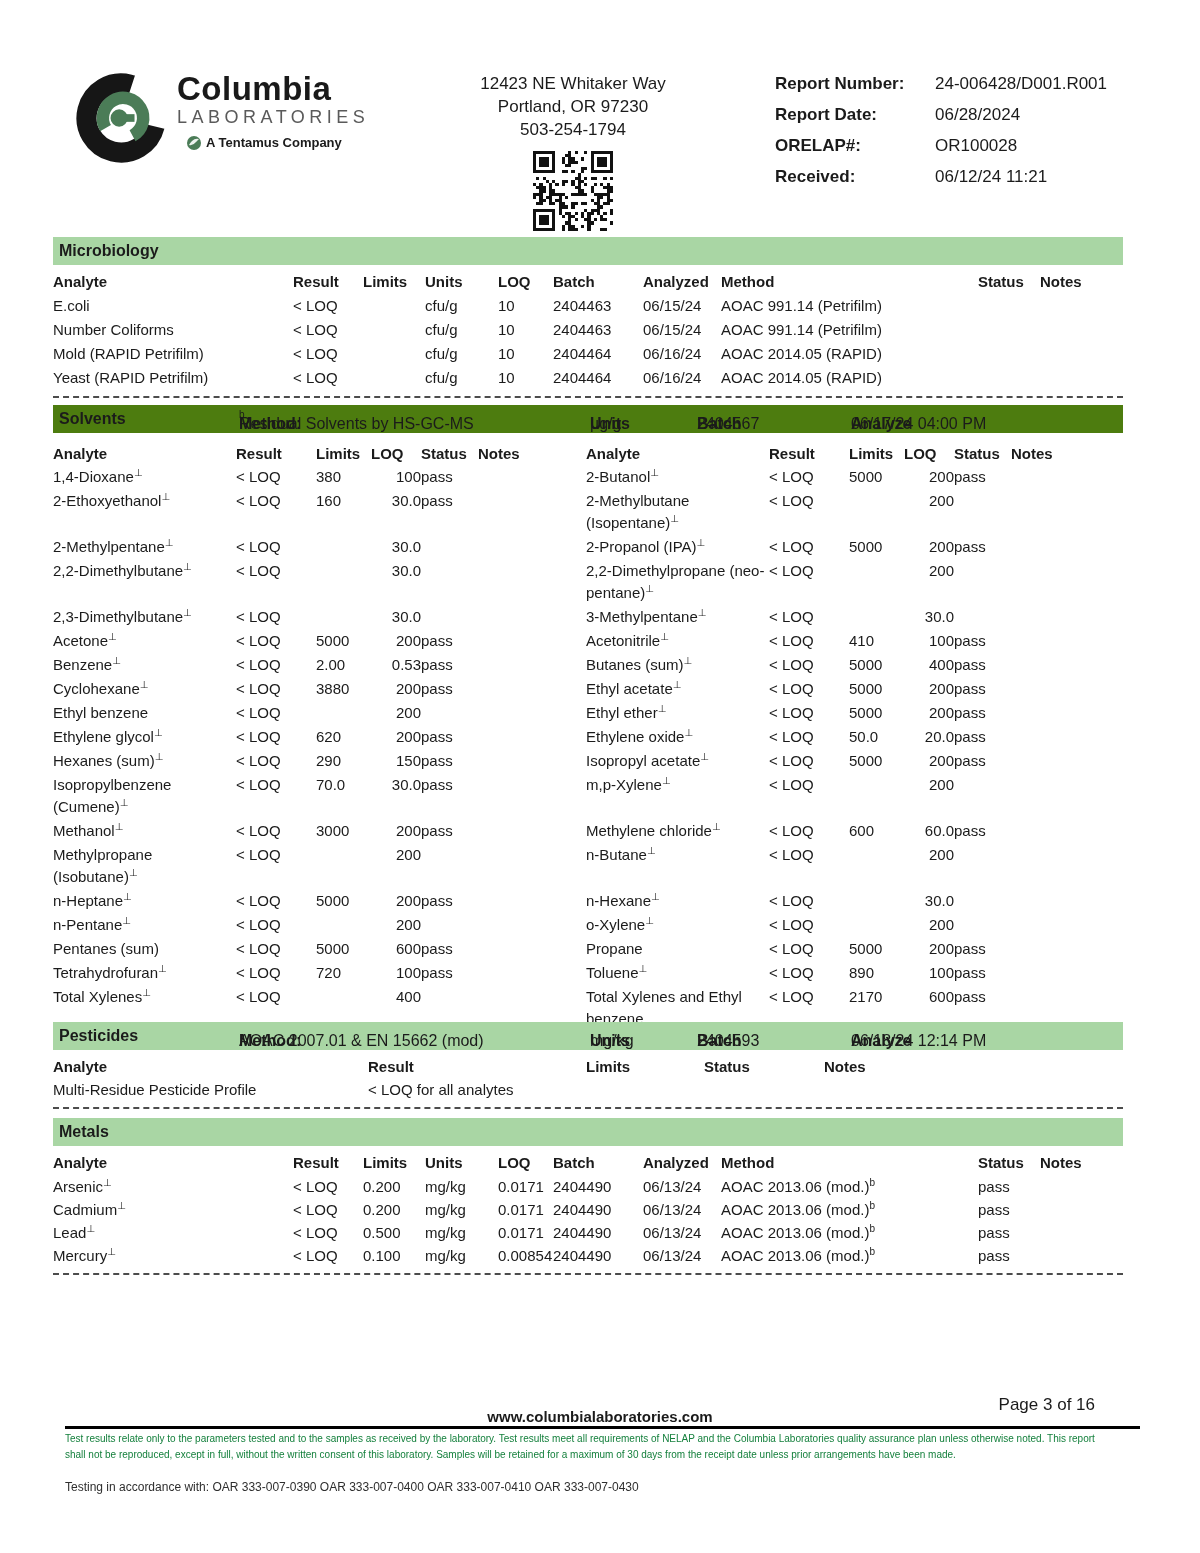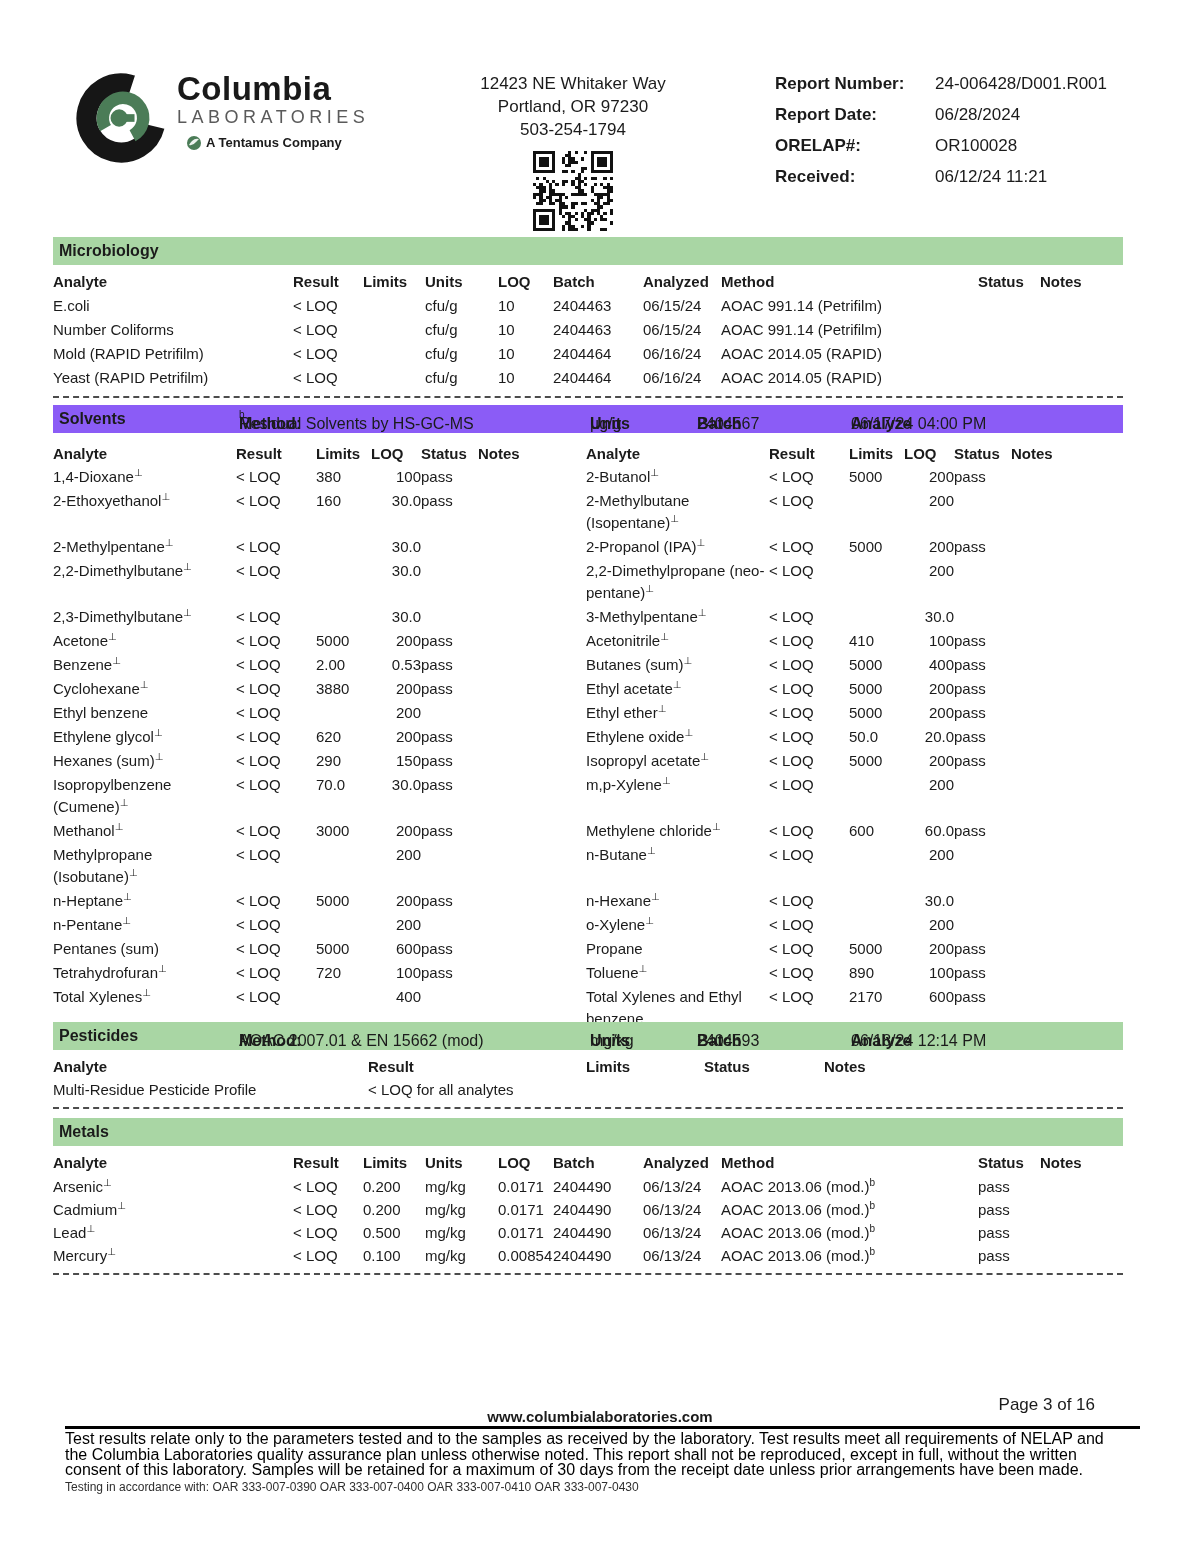--- a/index.html
+++ b/index.html
@@ -42,21 +42,21 @@
   table.pest td{line-height:22px;}
   td.num{text-align:right;padding-right:6px;}
   th.num{text-align:right;padding-right:6px;}
 
   .dash{border-top:2px dashed #4c4c4c;margin-top:6px;height:0;}
 
   
   #page-num{position:absolute;top:1395px;right:105px;font-size:17px;}
   #website{position:absolute;top:1408px;left:0;width:1200px;text-align:center;font-size:15px;font-weight:700;}
   #footline{position:absolute;top:1426px;left:65px;width:1075px;border-top:3px solid #000;}
-  #disc{position:absolute;top:1431px;left:65px;width:1045px;font-size:16px;line-height:15.5px;color:#000000;}
+  #disc{position:absolute;top:1431px;left:65px;width:1045px;font-size:10px;line-height:15.5px;color:#15803d;}
   #accord{position:absolute;top:1480px;left:65px;width:1045px;font-size:12px;color:#2e2e2e;}
 </style>
 </head>
 <body>
 
 <div class="page">
 
   <div id="logo">
     <svg id="logo-icon" viewBox="0 0 100 100">
       <circle cx="48" cy="50" r="36" fill="none" stroke="#161616" stroke-width="21" stroke-dasharray="172 55" transform="rotate(14 48 50)"></circle>
@@ -359,21 +359,21 @@
             <td>AOAC 2014.05 (RAPID)</td>
             <td></td>
             <td></td>
           </tr>
         </tbody>
     </table>
     <div class="dash"></div>
   </div>
 
   <div class="section" id="sec-sol">
-    <div class="bar greenbar" style="background: #8b5cf6;">
+    <div class="bar greenbar" style="background: #4d7c0f;">
       <span class="t">Solvents</span>
       <span class="m"><span class="lbl">Method:</span> <span>Residual Solvents by HS-GC-MS</span><sup>b</sup></span>
       <span class="u">
           <span class="lbl">Units</span> 
           <span>µg/g</span>
         </span>
       <span class="b">
           <span class="lbl">Batch</span> 
           <span>2404567</span>
         </span>

